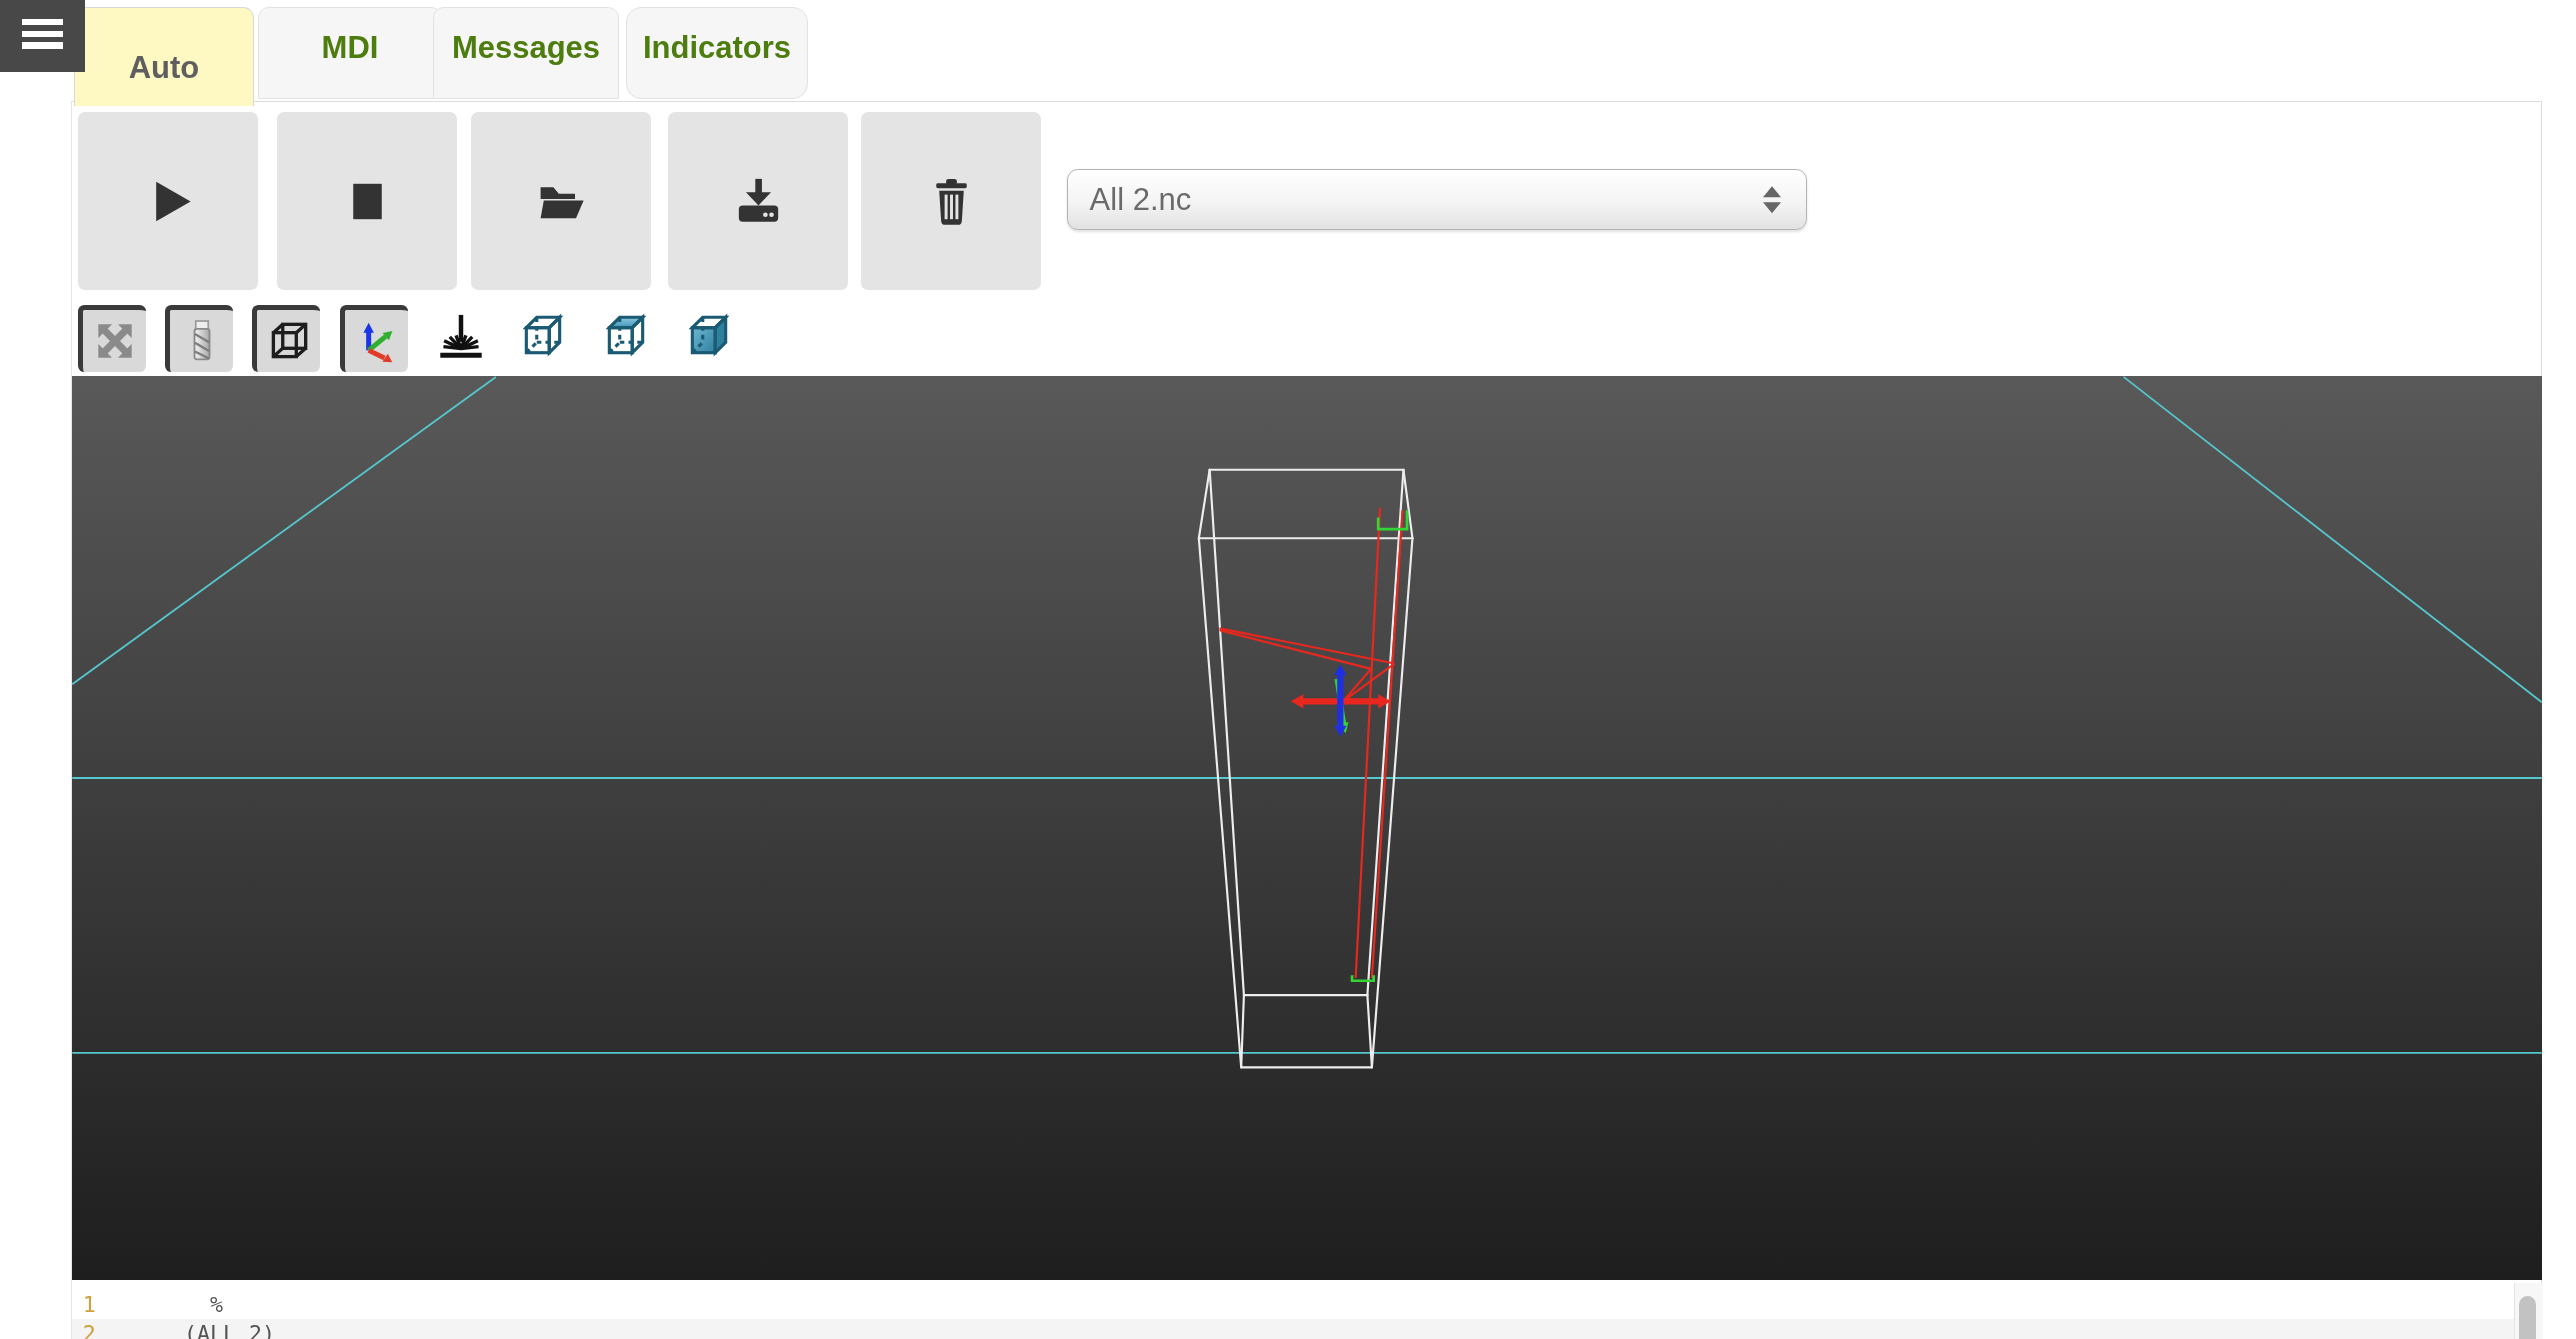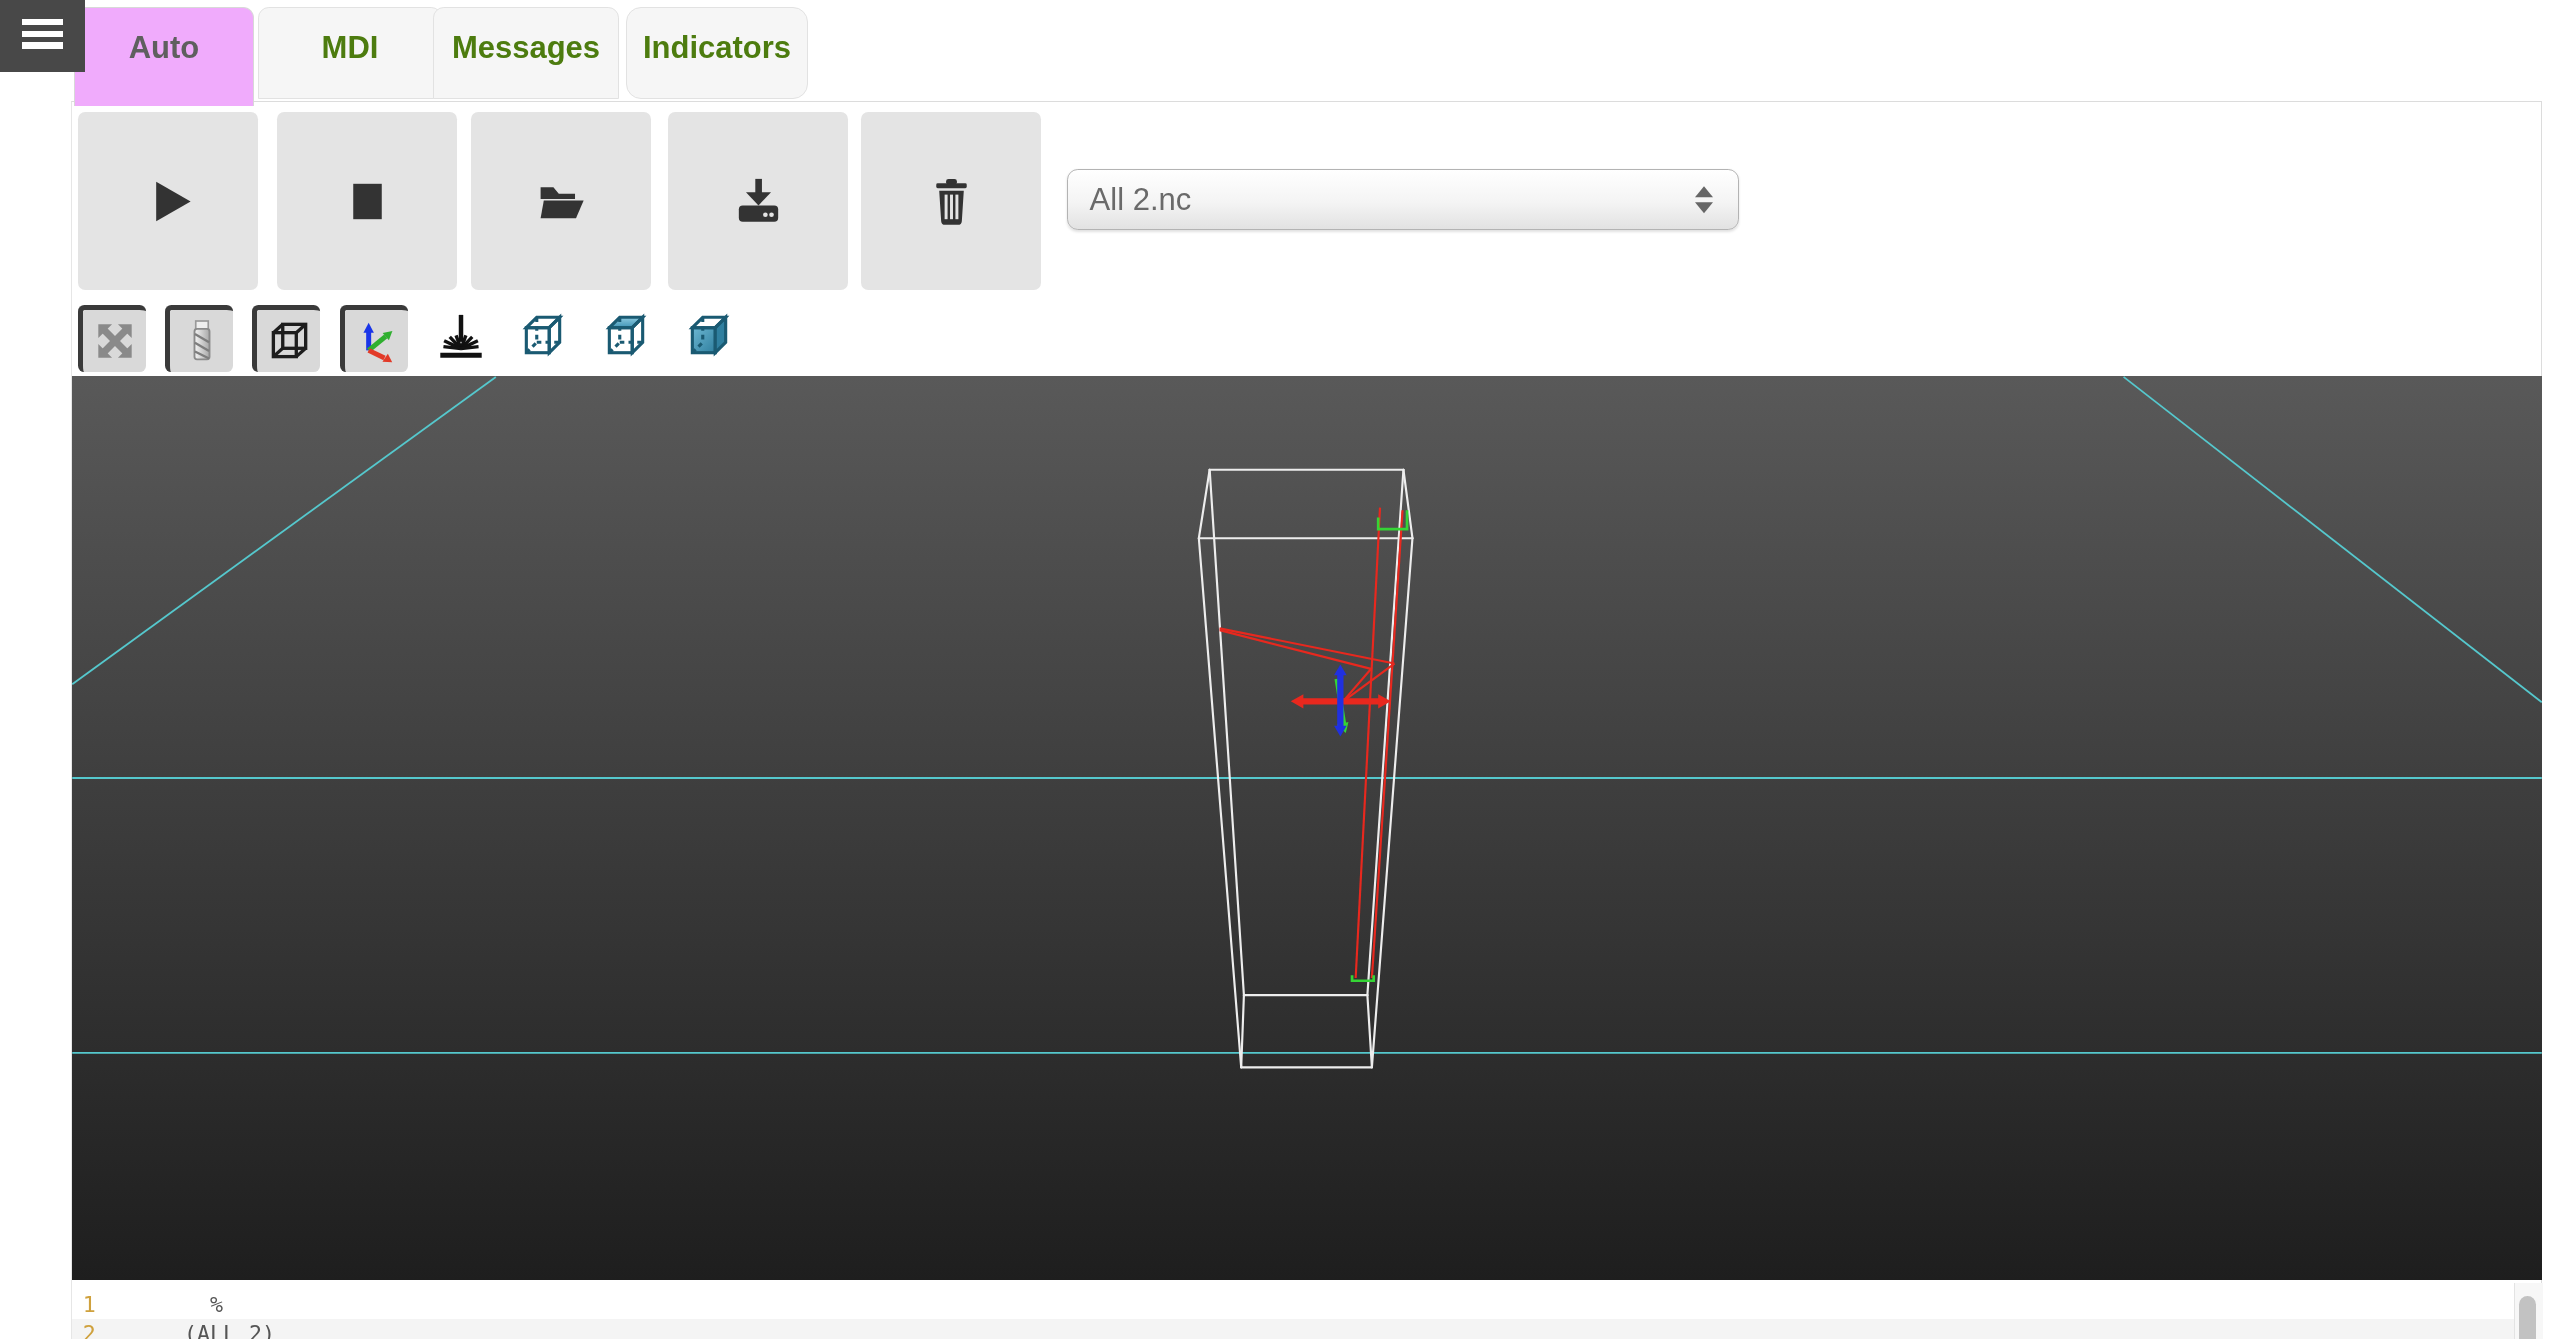--- a/index.html
+++ b/index.html
@@ -8,37 +8,37 @@
 
   
   .hamburger{position:absolute;left:0;top:0;width:85px;height:72px;background:#484848;z-index:6;cursor:pointer;}
   .hamburger .bar{width:41px;height:6.3px;background:#ffffff;margin:5.4px auto 0 auto;}
   .hamburger .bar:first-child{margin-top:19px;}
 
   .tab{position:absolute;top:7.2px;height:92px;box-sizing:border-box;
        background:#f6f6f6;border:1.8px solid #e2e2e2;border-bottom:1.8px solid #e2e2e2;
        border-radius:10.8px 10.8px 0 0;display:flex;align-items:flex-start;justify-content:center;
        font-size:31px;font-weight:bold;color:#4d7c0f;padding-top:21.6px;z-index:2;cursor:pointer;}
-  .tab.active{background:#f0abfc;border:1.8px solid #d8d8d8;border-bottom:none;height:99px;z-index:4;color:#5f5f5f;}
+  .tab.active{background:#fef9c3;border:1.8px solid #d8d8d8;border-bottom:none;height:99px;z-index:4;color:#5f5f5f;align-items:center;}
   .tab-auto{left:74px;width:180px;}
   .tab-mdi{left:258px;width:184px;}
   .tab-messages{left:433px;width:186px;}
   .tab-indicators{left:626px;width:182px;border-radius:15px;}
 
   
   .panel{position:absolute;left:71px;top:101px;width:2471px;height:1244px;box-sizing:border-box;
          background:#ffffff;border-top:1.8px solid #dcdcdc;border-right:1.8px solid #dcdcdc;border-left:0.9px solid #e6e6e6;z-index:1;}
 
   
   .bigbtn{position:absolute;top:112px;width:180px;height:178px;background:#e4e4e4;border-radius:7.2px;
           display:flex;align-items:center;justify-content:center;z-index:2;cursor:pointer;}
   .bigbtn svg{width:59px;height:59px;}
 
   
-  .fileselect{position:absolute;left:1067px;top:169px;width:672px;height:61px;box-sizing:border-box;z-index:2;
+  .fileselect{position:absolute;left:1067px;top:169px;width:740px;height:61px;box-sizing:border-box;z-index:2;
               border:1.8px solid #b3b3b3;border-radius:10.8px;cursor:pointer;
               background:linear-gradient(180deg,#ffffff 0%,#f4f4f4 55%,#e2e2e2 100%);
               box-shadow:0 1.8px 2.7px rgba(0,0,0,0.12);display:flex;align-items:center;}
   .fileselect .val{font-size:31px;color:#6a6a6a;padding-left:21.6px;}
   .sel-arrows{position:absolute;right:25px;top:50%;transform:translateY(-50%);display:flex;flex-direction:column;gap:5.4px;}
   .tri-up{width:0;height:0;border-left:9px solid transparent;border-right:9px solid transparent;border-bottom:11.7px solid #666;}
   .tri-down{width:0;height:0;border-left:9px solid transparent;border-right:9px solid transparent;border-top:11.7px solid #666;}
 
   
   .togglebtn{position:absolute;top:305px;width:68px;height:67px;box-sizing:border-box;background:#d9d9d9;

